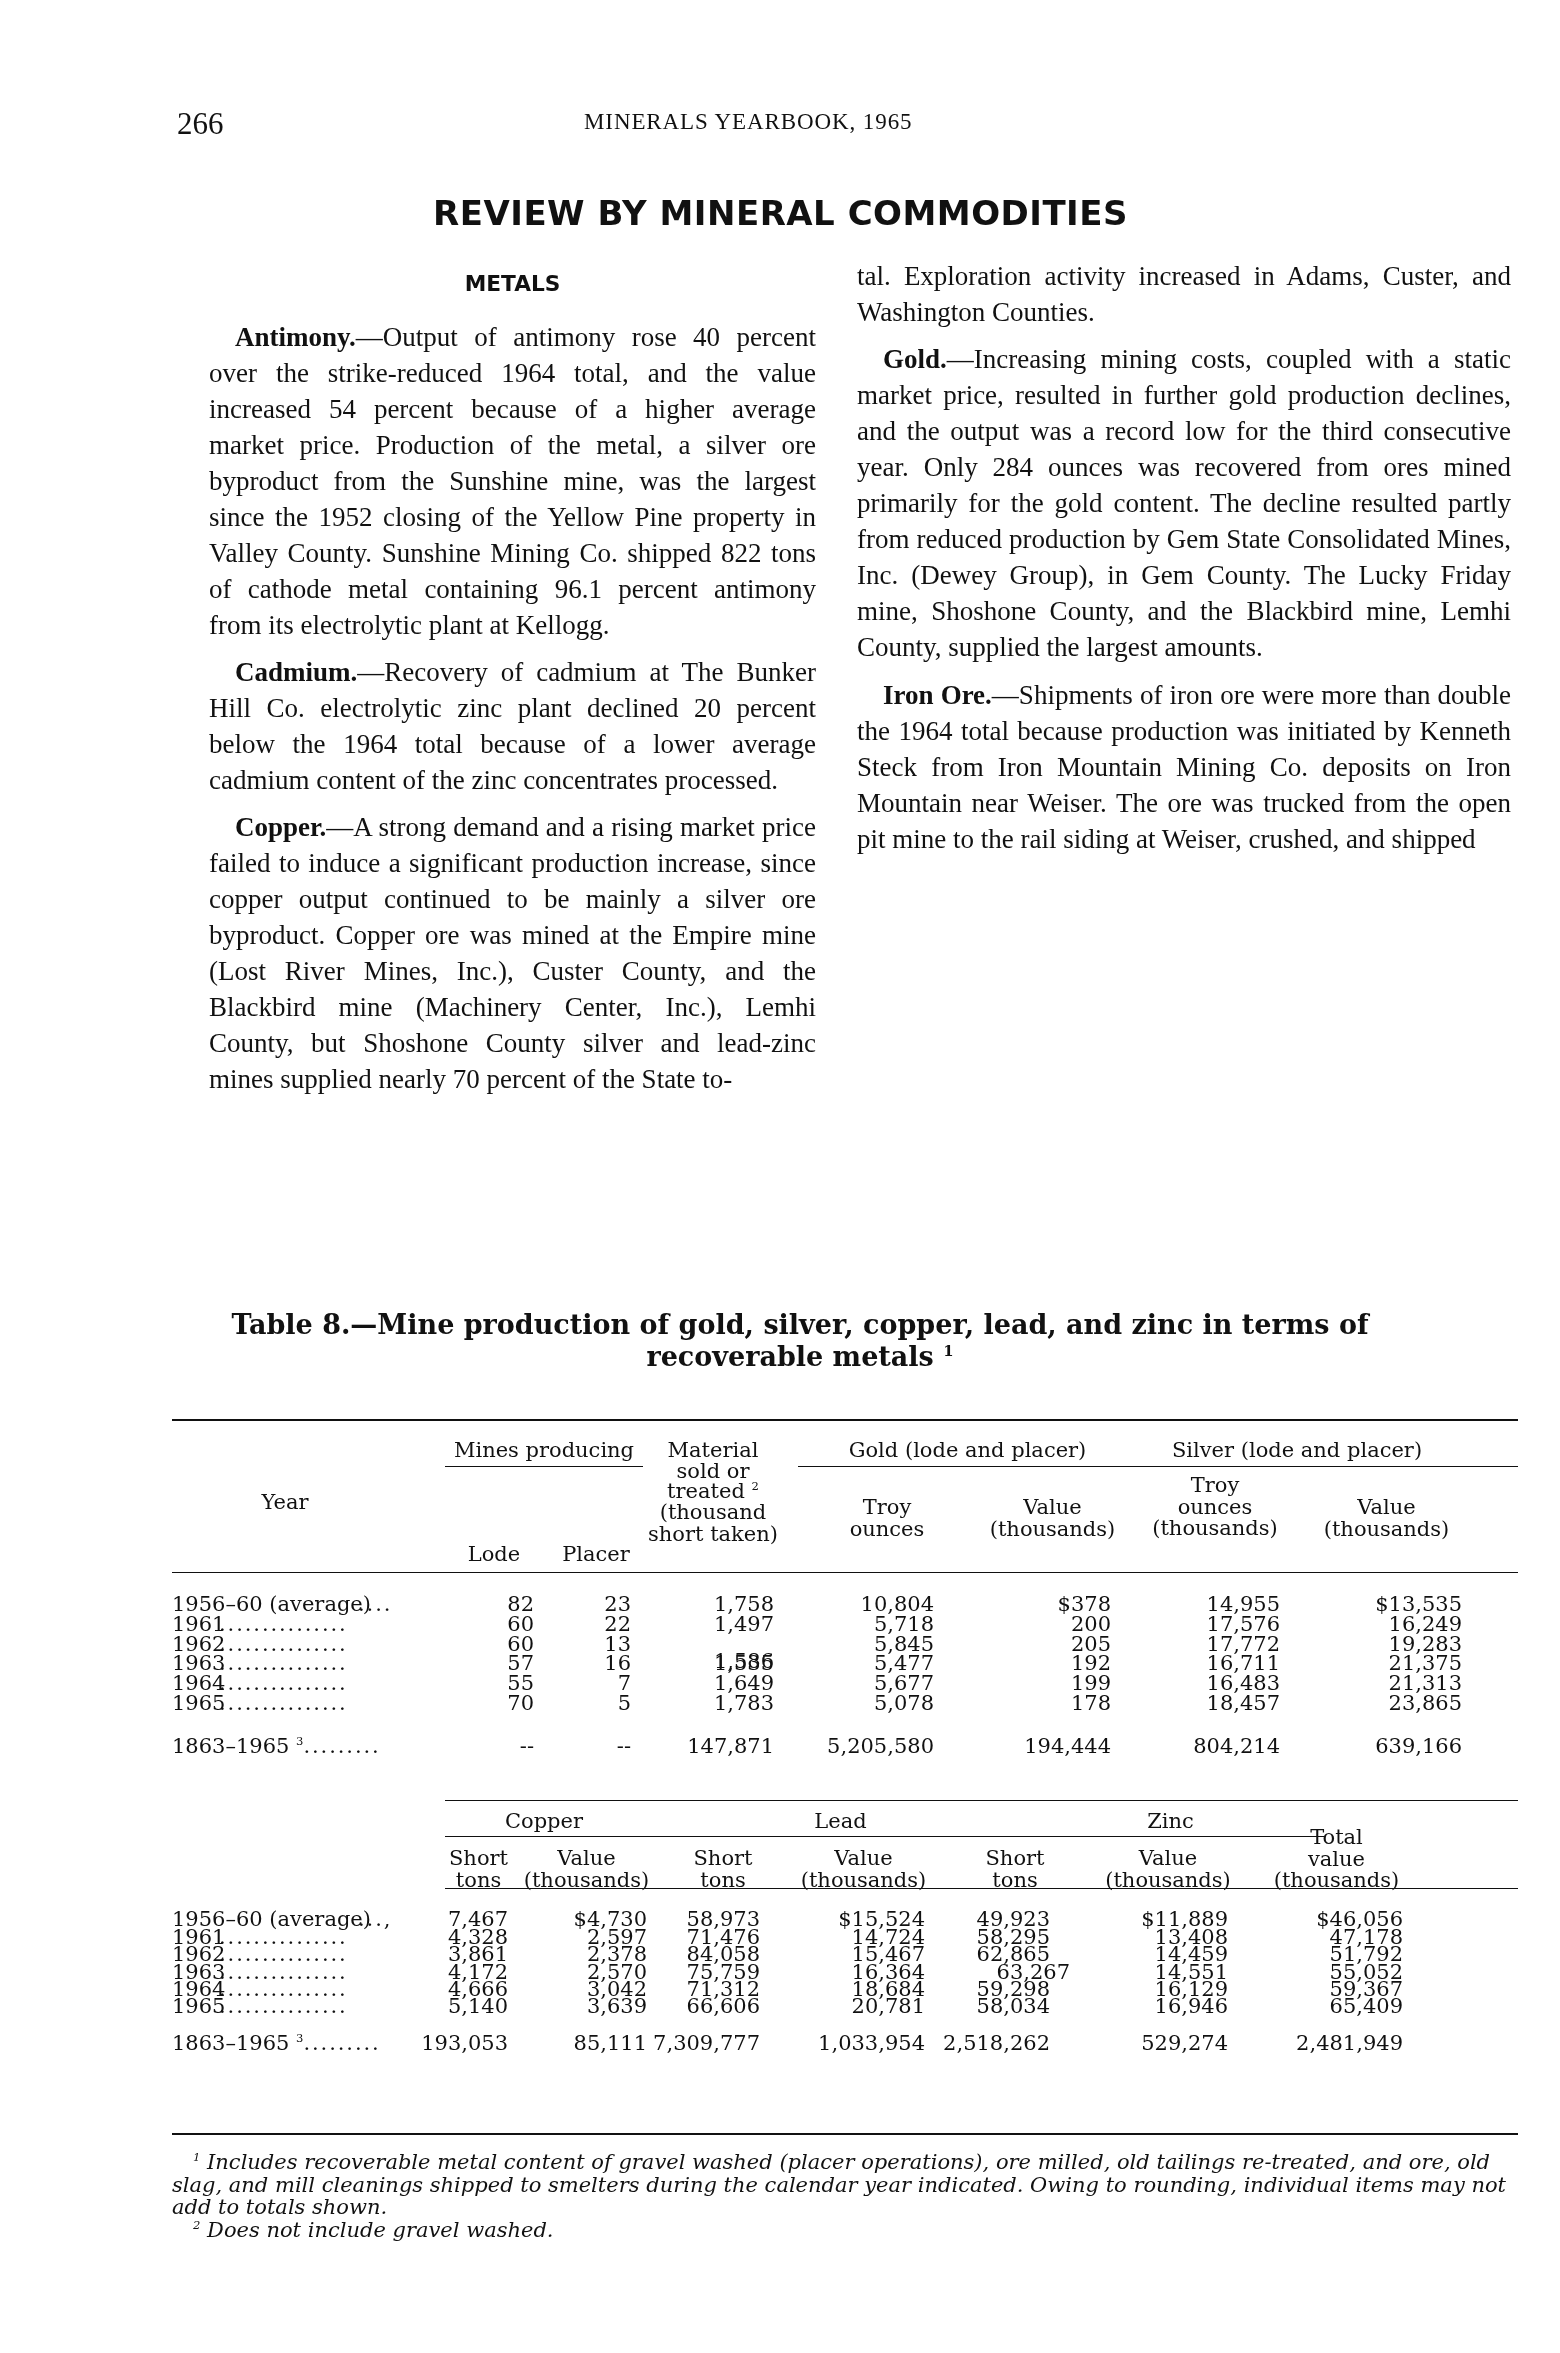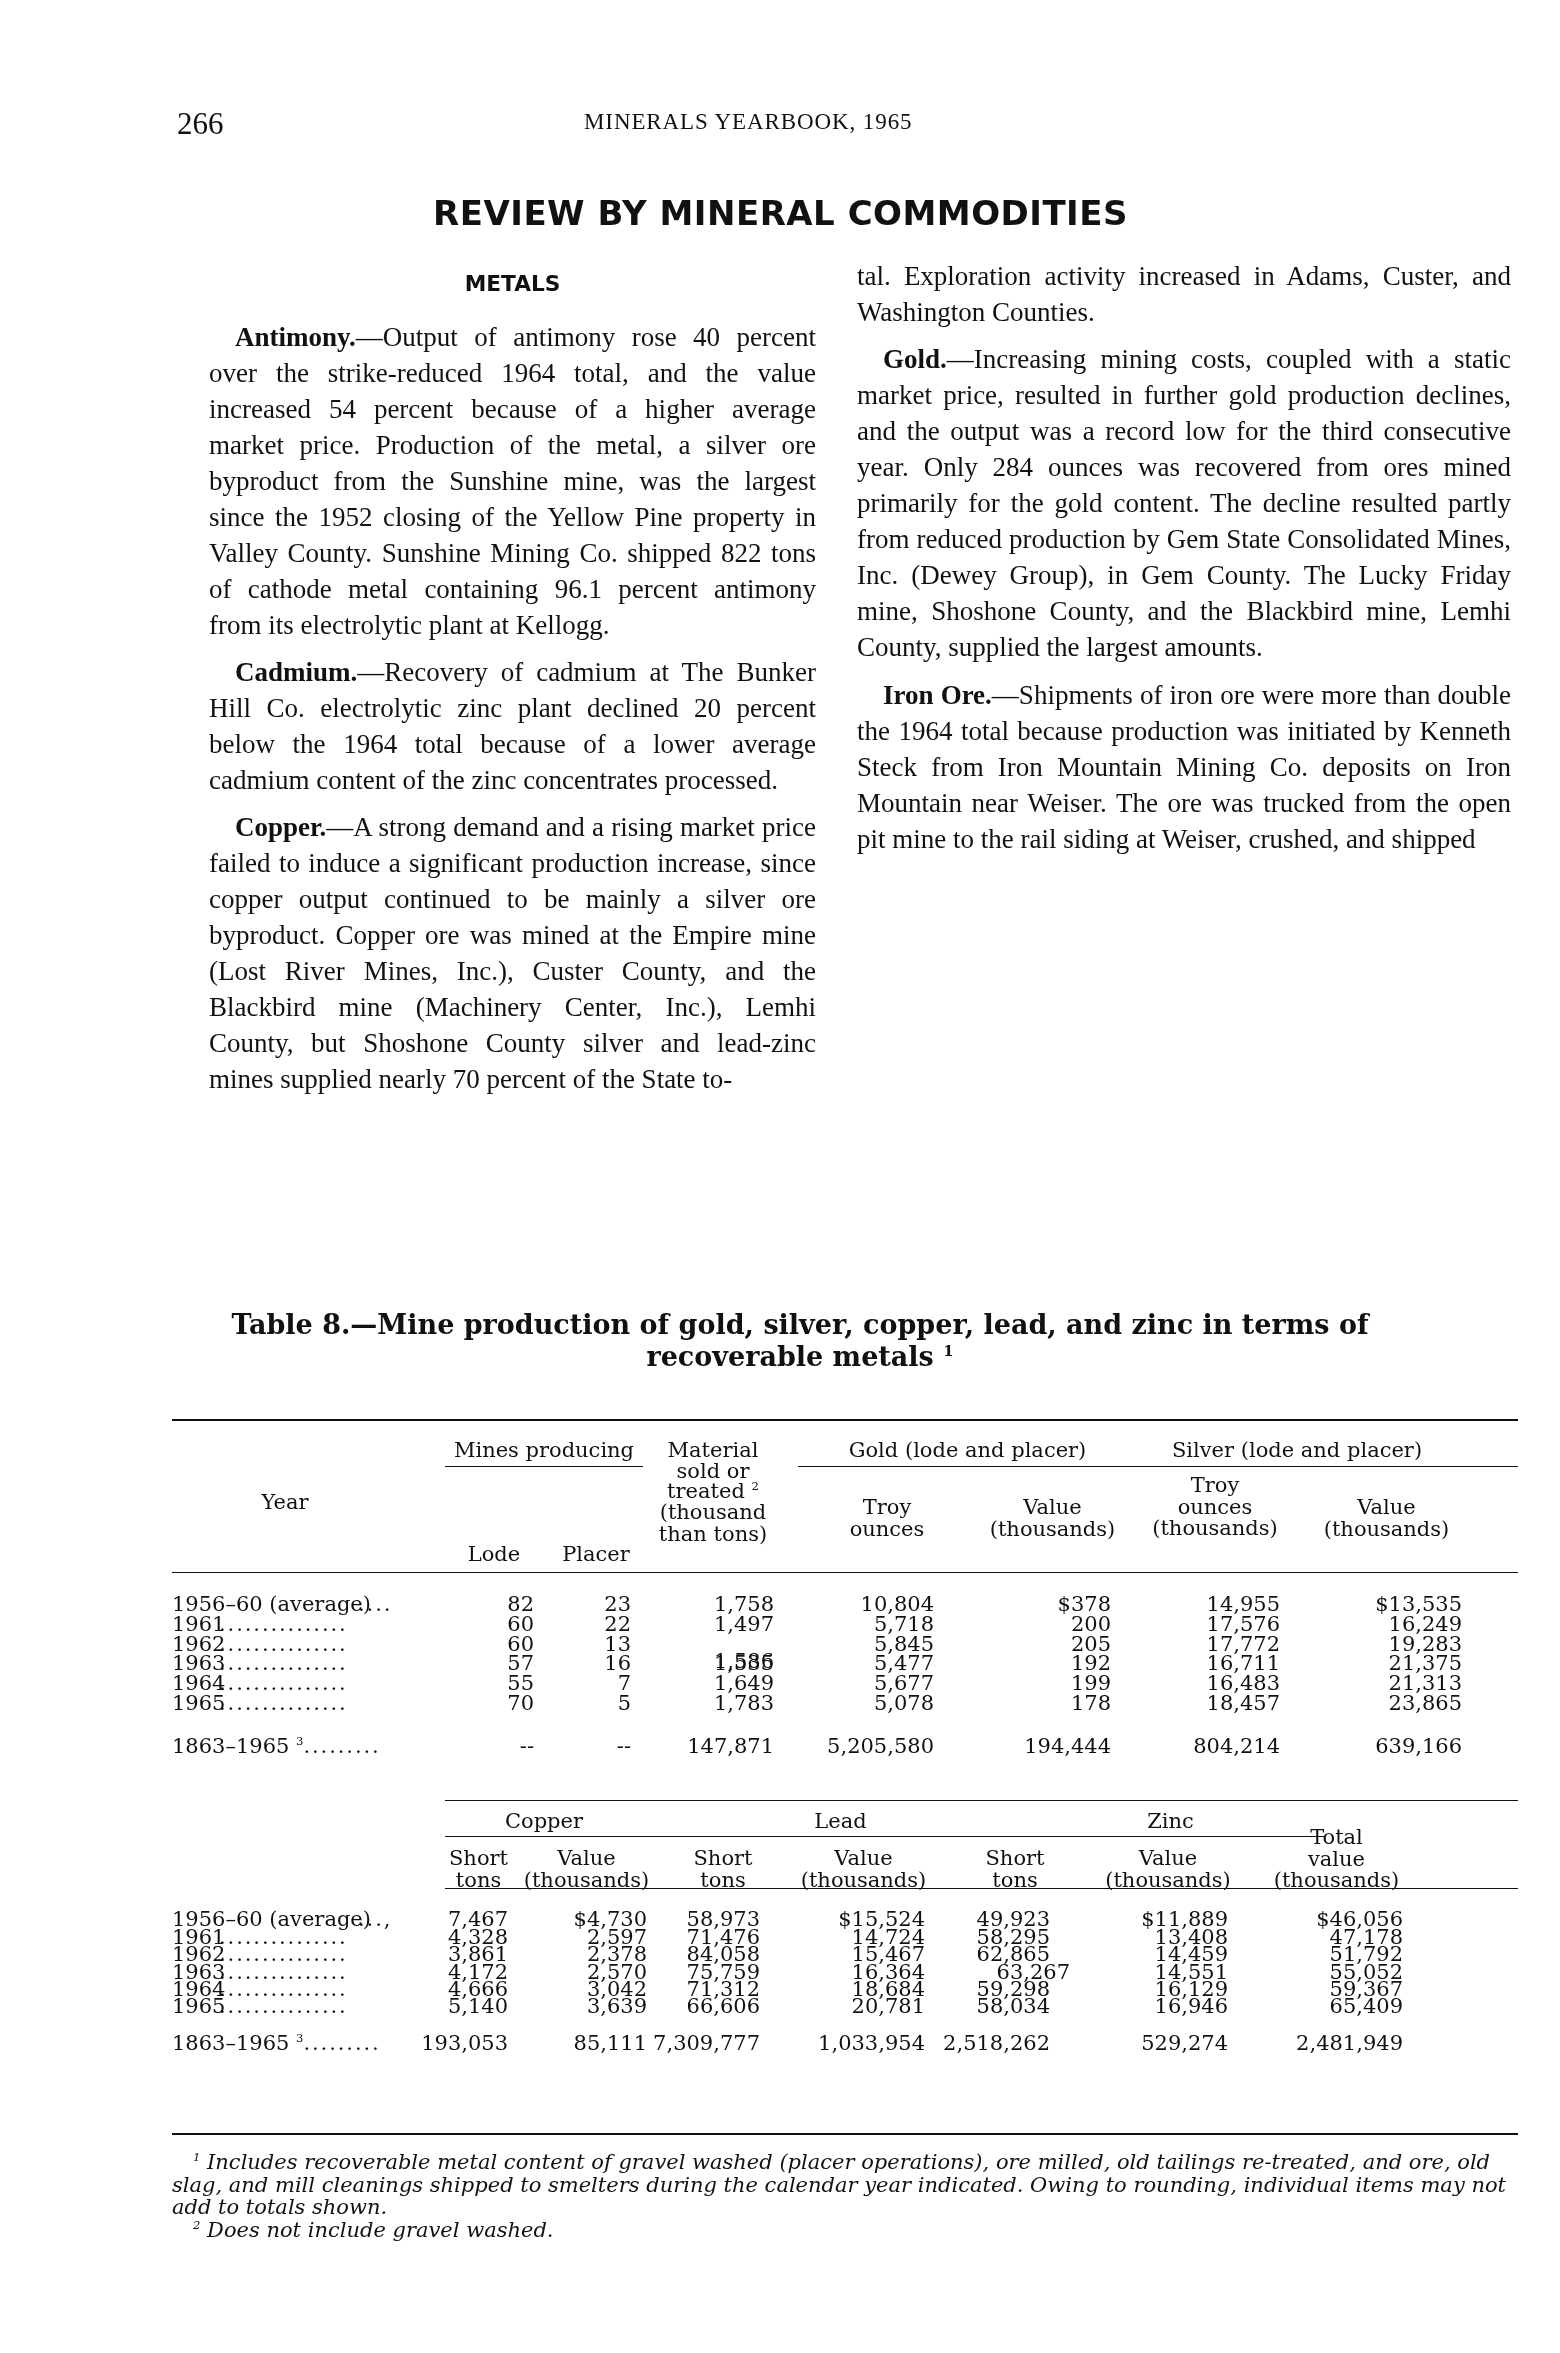--- a/index.html
+++ b/index.html
@@ -56,21 +56,21 @@
   <div class="hd" style="left:0;width:226px;top:73px;">Year</div>
   <div class="hd" style="left:273px;width:198px;top:21px;">Mines producing</div>
   <div class="rule thin" style="left:273px;width:198px;top:47px;"></div>
   <div class="hd" style="left:282px;width:80px;top:125px;">Lode</div>
   <div class="hd" style="left:377px;width:94px;top:125px;">Placer</div>
   <div class="hd" style="left:475px;width:132px;top:21px;">
     <div>Material</div>
     <div style="line-height:19px">sold or</div>
     <div><span>treated</span> <sup>2</sup></div>
     <div>(thousand</div>
-    <div>than tons)</div>
+    <div>short taken)</div>
   </div>
   <div class="hd" style="left:626px;width:339px;top:21px;">Gold (lode and placer)</div>
   <div class="rule thin" style="left:626px;width:720px;top:47px;"></div>
   <div class="hd" style="left:654px;width:122px;top:78px;">
       <div>Troy</div>
       <div>ounces</div>
     </div>
   <div class="hd" style="left:805px;width:151px;top:78px;">
       <div>Value</div>
       <div>(thousands)</div>

